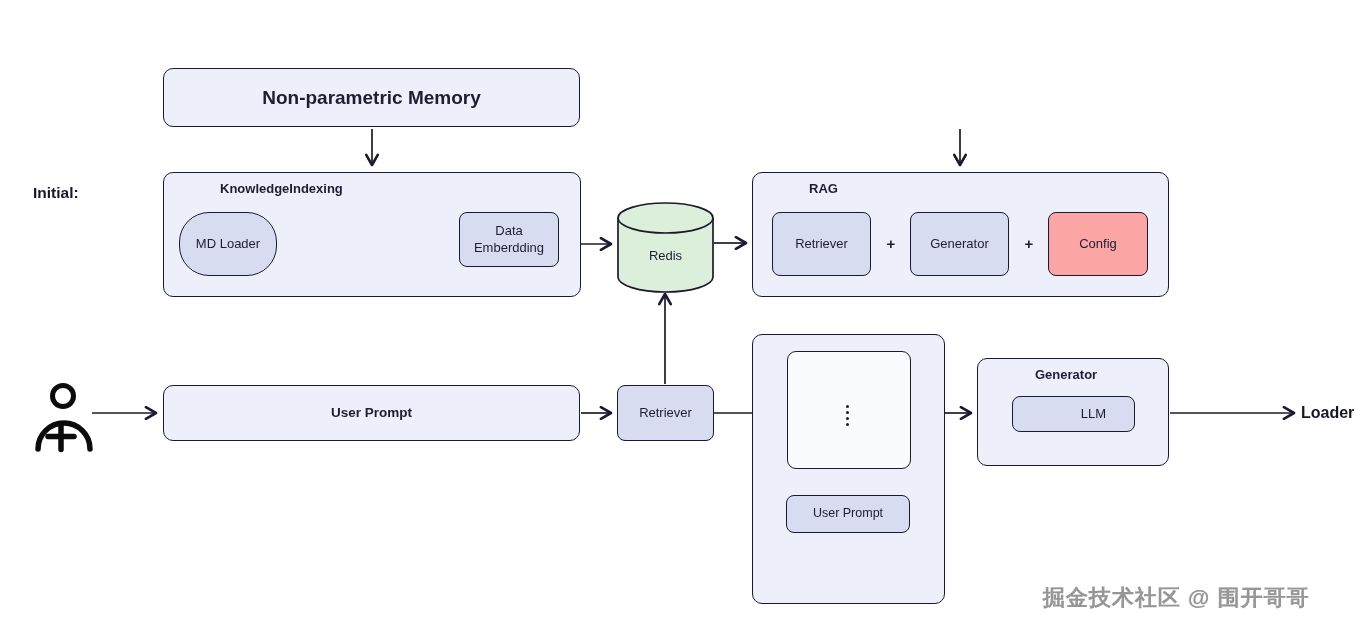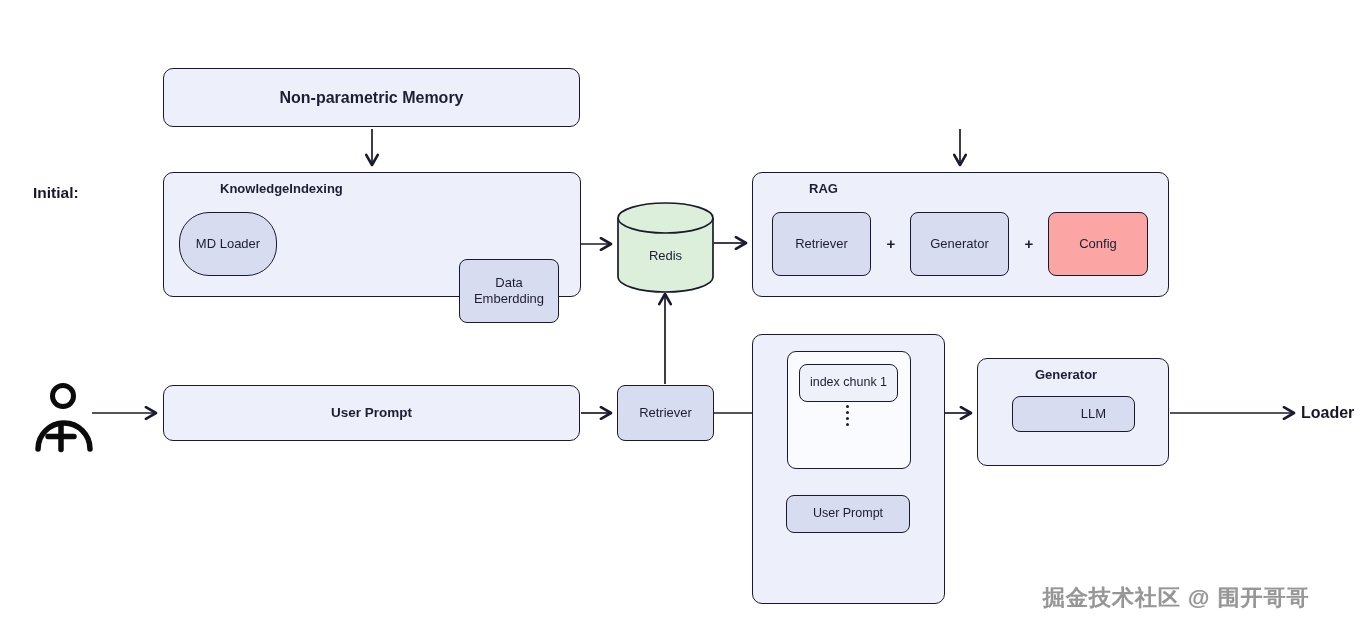--- a/index.html
+++ b/index.html
@@ -73,45 +73,44 @@
 
     <g fill="none" stroke="#0b0b0b" stroke-linecap="round" transform="translate(36,383)">
       <circle cx="27" cy="13" r="10.5" stroke-width="5"></circle>
       <path d="M2,66 A26,26 0 0 1 54,66" stroke-width="5.5"></path>
       <path d="M12,53.5 H38 M25,40.5 V66.5" stroke-width="5.5"></path>
     </g>
   </svg>
 
   <div class="side-label" style="left:33px;top:184px;">Initial:</div>
 
-  <div class="box fill-light bold r10" style="left:163px;top:68px;width:417px;height:59px;font-size:16px;">Non-parametric Memory</div>
+  <div class="box fill-light bold r10" style="left:163px;top:68px;width:417px;height:59px;font-size:19px;">Non-parametric Memory</div>
 
 
   <div class="box fill-light r10" style="left:163px;top:172px;width:418px;height:125px;"></div>
   <span class="container-label abs" style="left:177px;top:181px;">KnowledgeIndexing</span>
   <div class="box fill-mid" style="left:179px;top:212px;width:98px;height:64px;border-radius:30px;">MD Loader</div>
-  <div class="box fill-mid" style="left:459px;top:212px;width:100px;height:64px;padding:0 14px;margin-top:47px;">Data Emberdding</div>
+  <div class="box fill-mid" style="left:459px;top:212px;width:100px;height:55px;padding:0 14px;">Data Emberdding</div>
 
   <div class="abs" style="left:625px;top:248px;width:81px;text-align:center;font-size:13px;">Redis</div>
 
   <div class="box fill-light r10" style="left:752px;top:172px;width:417px;height:125px;"></div>
   <span class="container-label abs" style="left:766px;top:181px;">RAG</span>
   <div class="box fill-mid" style="left:772px;top:212px;width:99px;height:64px;">Retriever</div>
   <div class="plus-sign" style="left:879px;top:233px;width:24px;height:20px;">+</div>
   <div class="box fill-mid" style="left:910px;top:212px;width:99px;height:64px;">Generator</div>
   <div class="plus-sign" style="left:1017px;top:233px;width:24px;height:20px;">+</div>
   <div class="box fill-green" style="left:1048px;top:212px;width:100px;height:64px;">Config</div>
 
   <div class="box fill-light bold r10" style="left:163px;top:385px;width:417px;height:56px;font-size:13.5px;">User Prompt</div>
 
   <div class="box fill-mid" style="left:617px;top:385px;width:97px;height:56px;">Retriever</div>
 
   <div class="box fill-light r10" style="left:752px;top:334px;width:193px;height:270px;"></div>
   <div class="box fill-white" style="left:787px;top:351px;width:124px;height:118px;border-radius:9px;"></div>
-  <div class="box fill-chunk" style="left:799px;top:364px;width:99px;height:38px;font-size:12.5px;">index chunk 1</div>
   <div class="dots" style="left:846px;top:405px;">
     <span></span>
       <span></span>
       <span></span>
       <span></span>
   </div>
   <div class="box fill-mid" style="left:786px;top:495px;width:124px;height:38px;font-size:12.5px;">User Prompt</div>
 
   <div class="box fill-light r10" style="left:977px;top:358px;width:192px;height:108px;"></div>
   <span class="container-label abs" style="left:992px;top:367px;">Generator</span>

